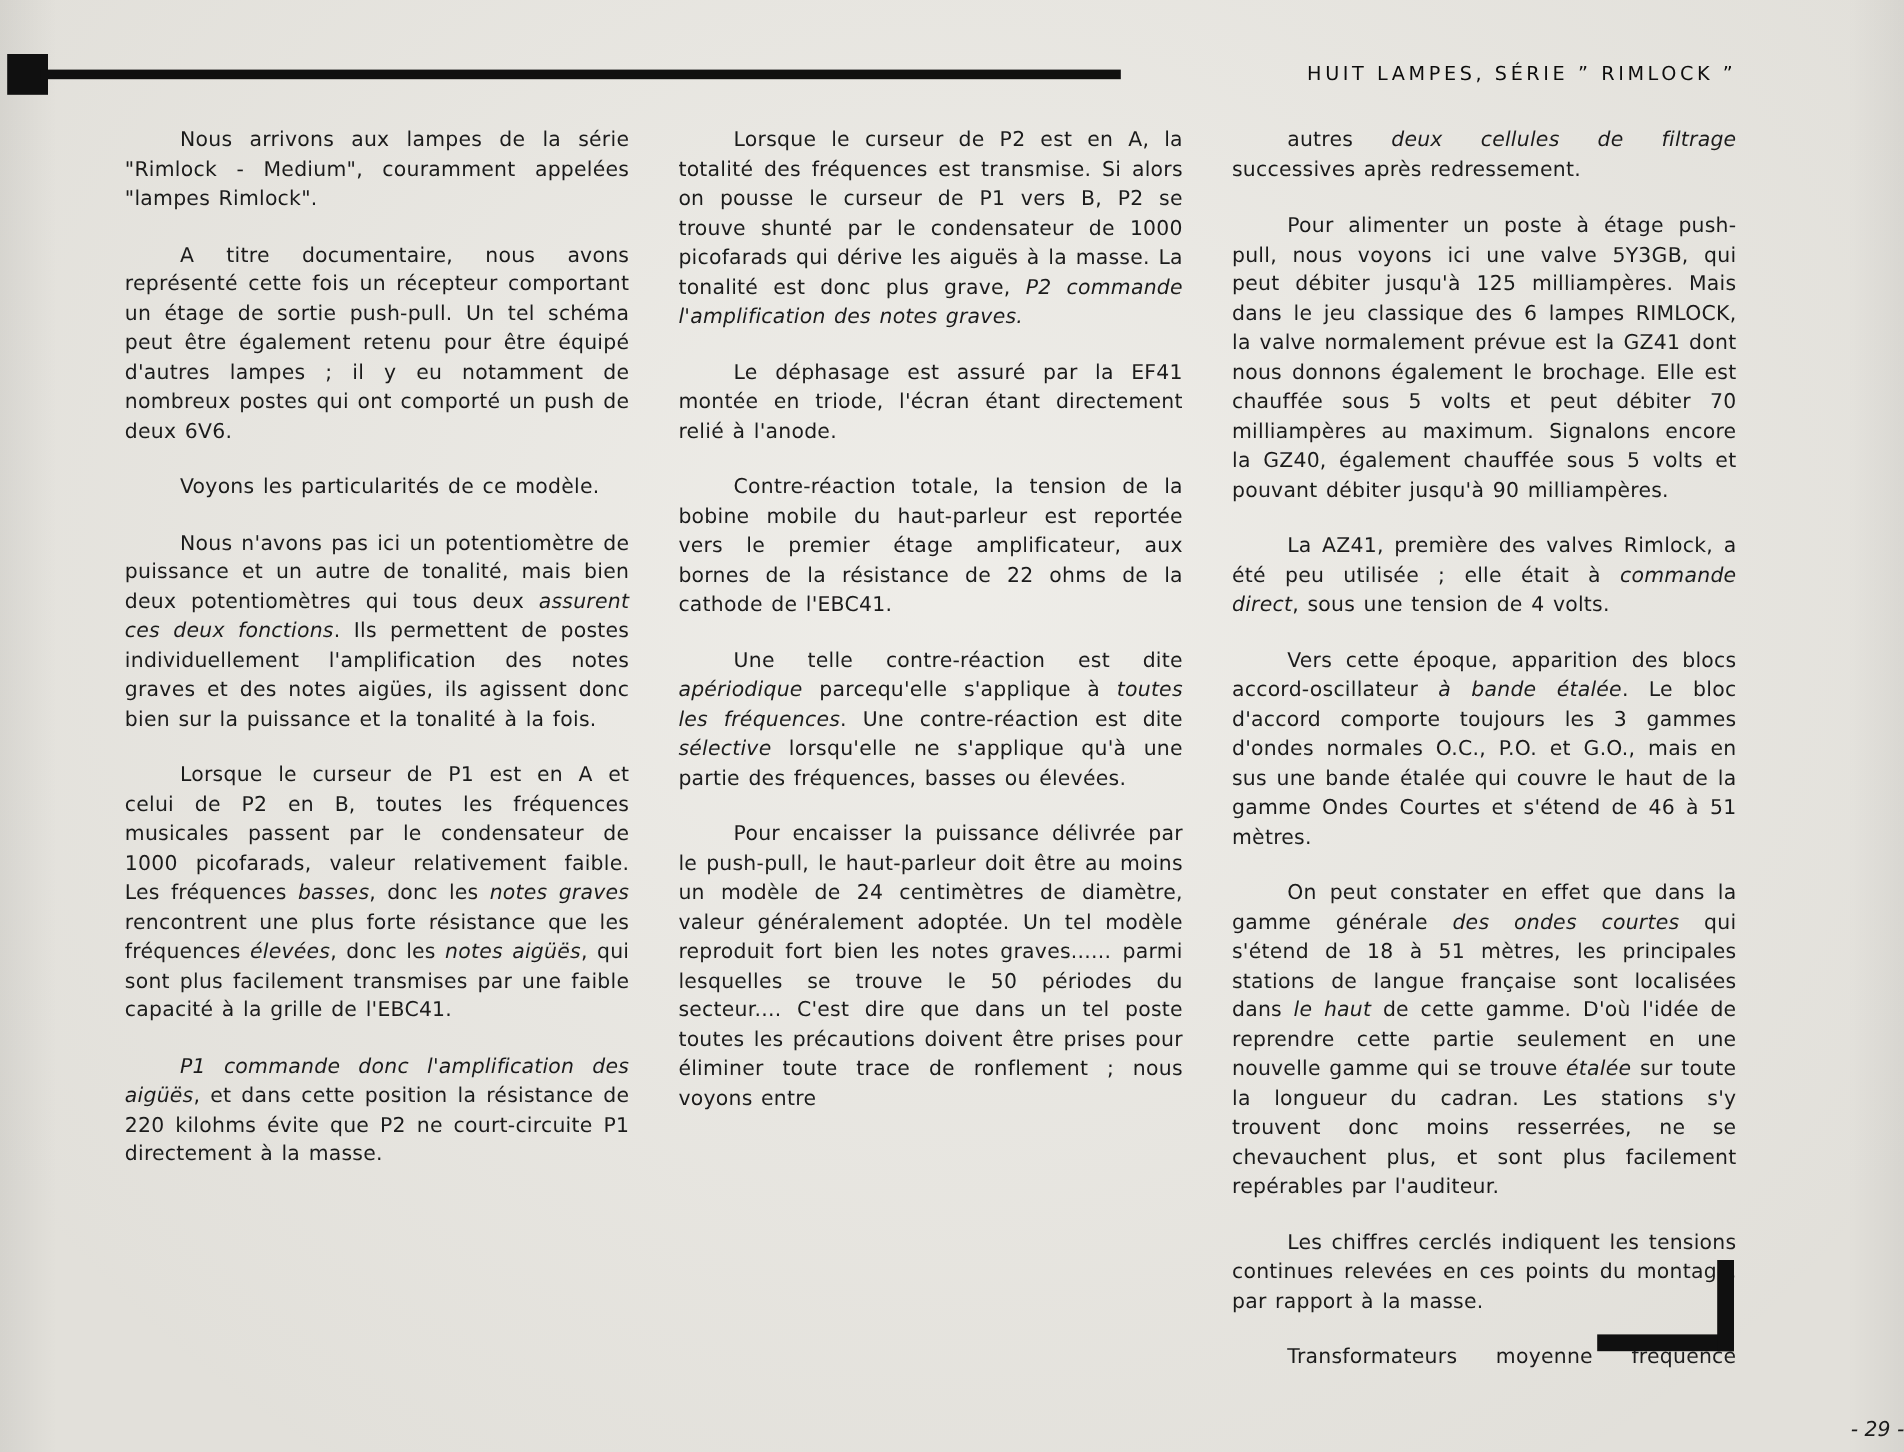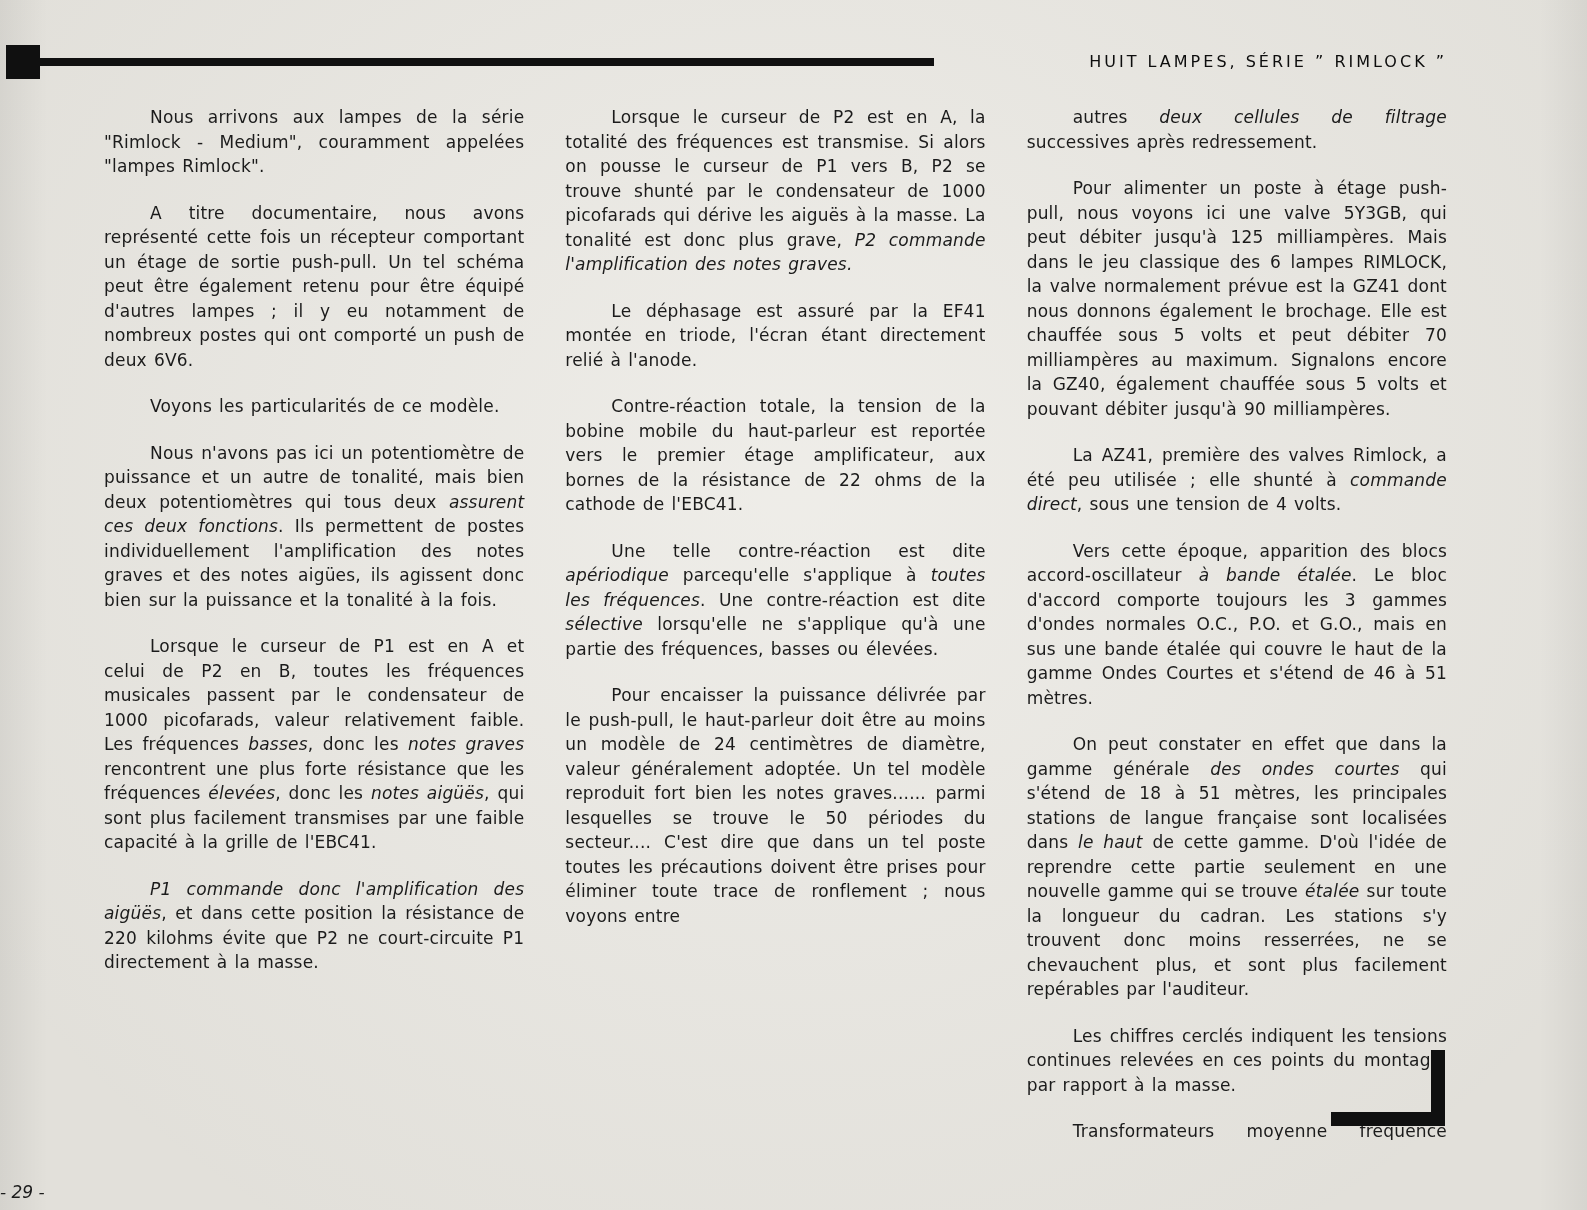--- a/index.html
+++ b/index.html
@@ -99,21 +99,21 @@
     height: 62px;
     border-right: 14px solid #101010;
     border-bottom: 14px solid #101010;
   }
   
   .page-number {
     position: absolute;
     bottom: 8px;
     left: 0;
     width: 100%;
-    text-align: left;
+    text-align: right;
     font-size: 17px;
     font-style: italic;
     color: #1b1b1b;
   }
 </style>
 </head>
 <body>
 
 <div class="page">
 
@@ -136,21 +136,21 @@
       <div class="col">
         <p><span>Lorsque le curseur de P2 est en A, la totalité des fréquences est transmise. Si alors on pousse le curseur de P1 vers B, P2 se trouve shunté par le condensateur de 1000 picofarads qui dérive les aiguës à la masse. La tonalité est donc plus grave, </span><em>P2 commande l'amplification des notes graves.</em></p>
         <p><span>Le déphasage est assuré par la EF41 montée en triode, l'écran étant directement relié à l'anode.</span></p>
         <p><span>Contre-réaction totale, la tension de la bobine mobile du haut-parleur est reportée vers le premier étage amplificateur, aux bornes de la résistance de 22 ohms de la cathode de l'EBC41.</span></p>
         <p><span>Une telle contre-réaction est dite </span><em>apériodique</em><span> parcequ'elle s'applique à </span><em>toutes les fréquences</em><span>. Une contre-réaction est dite </span><em>sélective</em><span> lorsqu'elle ne s'applique qu'à une partie des fréquences, basses ou élevées.</span></p>
         <p><span>Pour encaisser la puissance délivrée par le push-pull, le haut-parleur doit être au moins un modèle de 24 centimètres de diamètre, valeur généralement adoptée. Un tel modèle reproduit fort bien les notes graves...... parmi lesquelles se trouve le 50 périodes du secteur.... C'est dire que dans un tel poste toutes les précautions doivent être prises pour éliminer toute trace de ronflement ; nous voyons entre</span></p>
       </div>
       <div class="col">
         <p><span>autres </span><em>deux cellules de filtrage</em><span> successives après redressement.</span></p>
         <p><span>Pour alimenter un poste à étage push-pull, nous voyons ici une valve 5Y3GB, qui peut débiter jusqu'à 125 milliampères. Mais dans le jeu classique des 6 lampes RIMLOCK, la valve normalement prévue est la GZ41 dont nous donnons également le brochage. Elle est chauffée sous 5 volts et peut débiter 70 milliampères au maximum. Signalons encore la GZ40, également chauffée sous 5 volts et pouvant débiter jusqu'à 90 milliampères.</span></p>
-        <p><span>La AZ41, première des valves Rimlock, a été peu utilisée ; elle shunté à </span><em>commande direct</em><span>, sous une tension de 4 volts.</span></p>
+        <p><span>La AZ41, première des valves Rimlock, a été peu utilisée ; elle était à </span><em>commande direct</em><span>, sous une tension de 4 volts.</span></p>
         <p><span>Vers cette époque, apparition des blocs accord-oscillateur </span><em>à bande étalée</em><span>. Le bloc d'accord comporte toujours les 3 gammes d'ondes normales O.C., P.O. et G.O., mais en sus une bande étalée qui couvre le haut de la gamme Ondes Courtes et s'étend de 46 à 51 mètres.</span></p>
         <p><span>On peut constater en effet que dans la gamme générale </span><em>des ondes courtes</em><span> qui s'étend de 18 à 51 mètres, les principales stations de langue française sont localisées dans </span><em>le haut</em><span> de cette gamme. D'où l'idée de reprendre cette partie seulement en une nouvelle gamme qui se trouve </span><em>étalée</em><span> sur toute la longueur du cadran. Les stations s'y trouvent donc moins resserrées, ne se chevauchent plus, et sont plus facilement repérables par l'auditeur.</span></p>
         <p><span>Les chiffres cerclés indiquent les tensions continues relevées en ces points du montage, par rapport à la masse.</span></p>
         <p><span>Transformateurs moyenne fréquence accordés sur 455 kilohertz, condensateur variable de 2 cages 490 picofarads.</span></p>
       </div>
     </div>
 
   <div class="corner-mark"></div>
 
   <div class="page-number">- 29 -</div>

